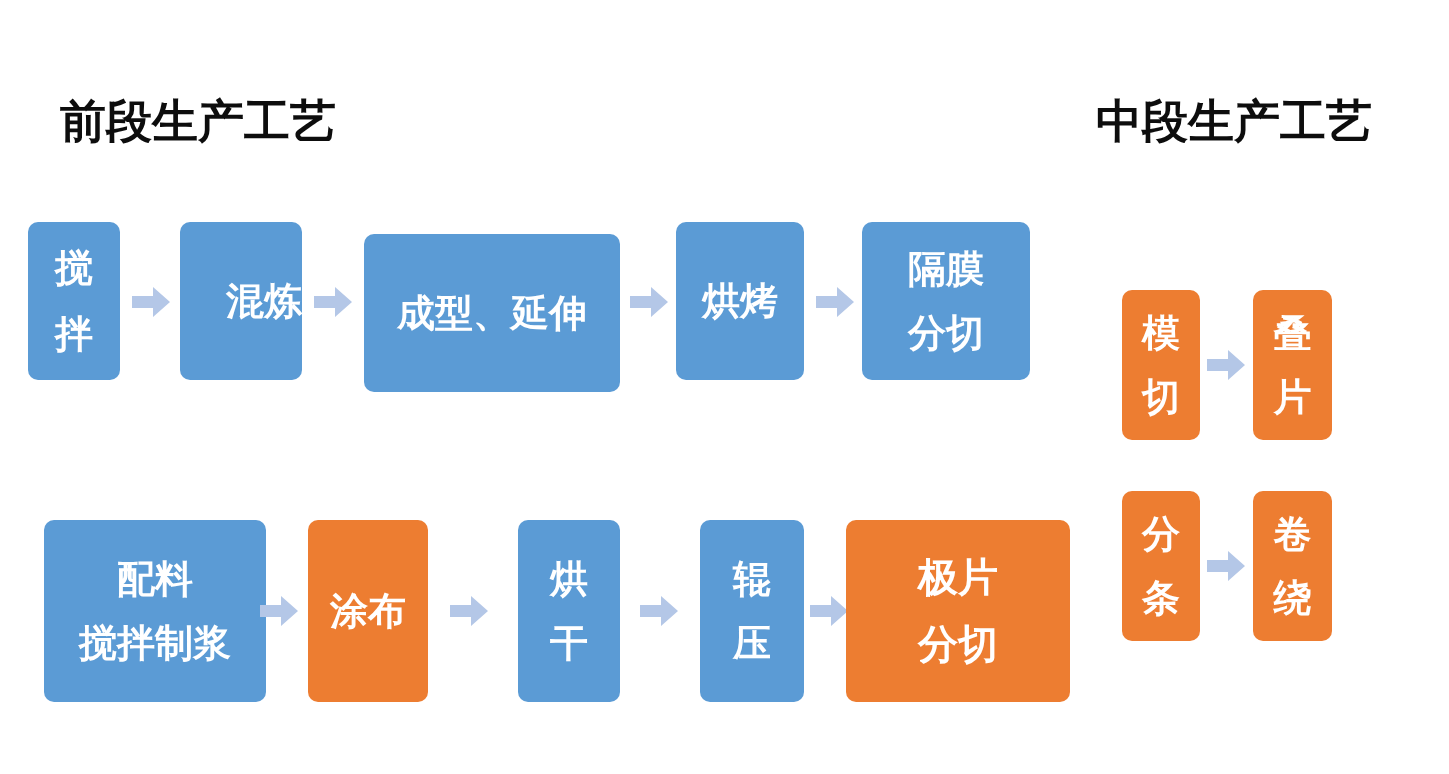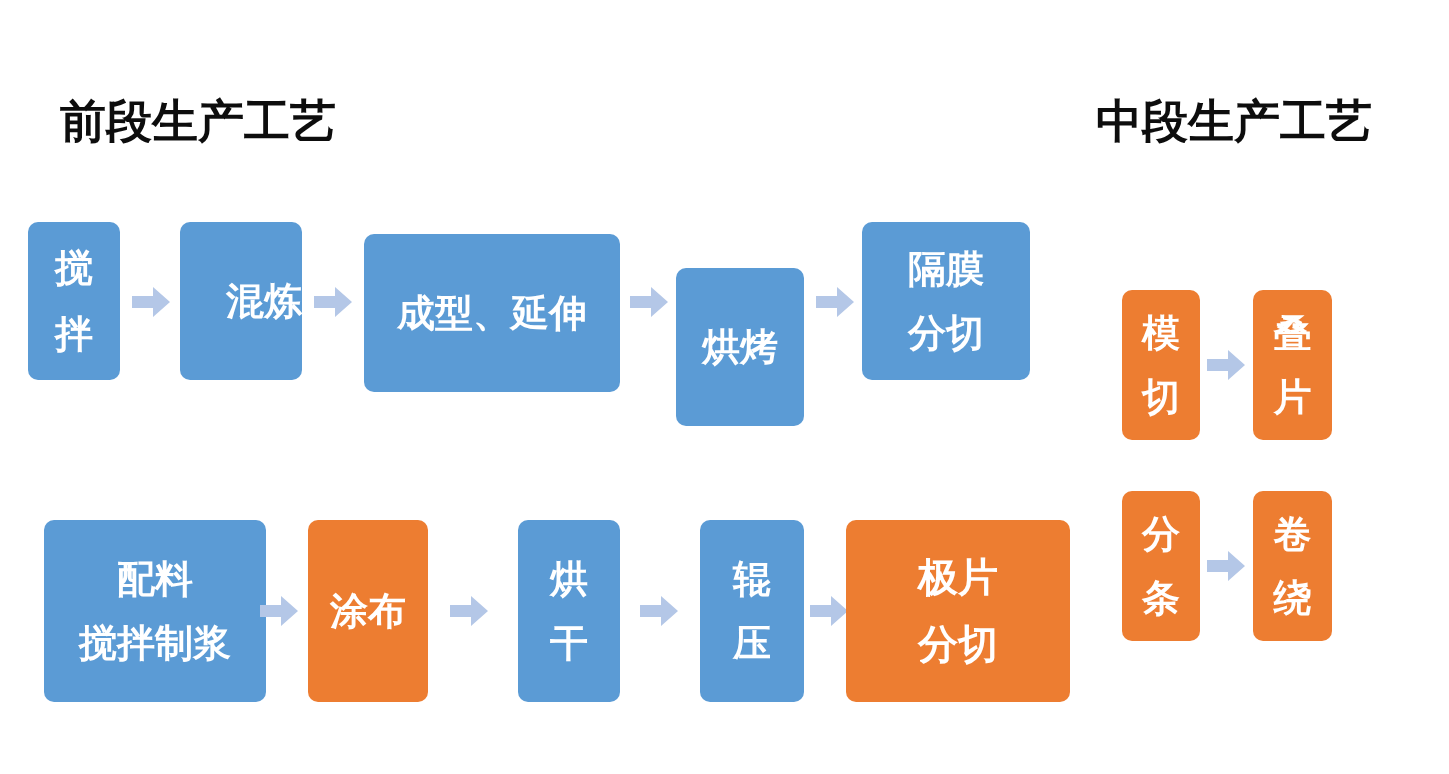--- a/index.html
+++ b/index.html
@@ -89,21 +89,21 @@
   <div class="node blue" style="left: 364px; top: 234px; width: 256px; height: 158px; font-size: 38px; background: rgb(91, 155, 213);">
     <span class="line">成型、延伸</span>
   </div>
 
   <div class="arrow" style="left: 630px; top: 287px; width: 38px; height: 30px; color: rgb(180, 199, 231);">
     <svg viewBox="0 0 38 30" preserveAspectRatio="none">
         <path d="M0 9 H21 V0 L38 15 L21 30 V21 H0 Z" fill="currentColor"></path>
       </svg>
   </div>
 
-  <div class="node blue" style="left: 676px; top: 222px; width: 128px; height: 158px; font-size: 38px; background: rgb(91, 155, 213); margin-top: 46px;">
+  <div class="node blue" style="left: 676px; top: 222px; width: 128px; height: 158px; font-size: 38px; background: rgb(91, 155, 213);">
     <span class="line">烘烤</span>
   </div>
 
   <div class="arrow" style="left: 816px; top: 287px; width: 38px; height: 30px; color: rgb(180, 199, 231);">
     <svg viewBox="0 0 38 30" preserveAspectRatio="none">
         <path d="M0 9 H21 V0 L38 15 L21 30 V21 H0 Z" fill="currentColor"></path>
       </svg>
   </div>
 
   <div class="node blue split" style="left: 862px; top: 222px; width: 168px; height: 158px; font-size: 38px; background: rgb(91, 155, 213);">

